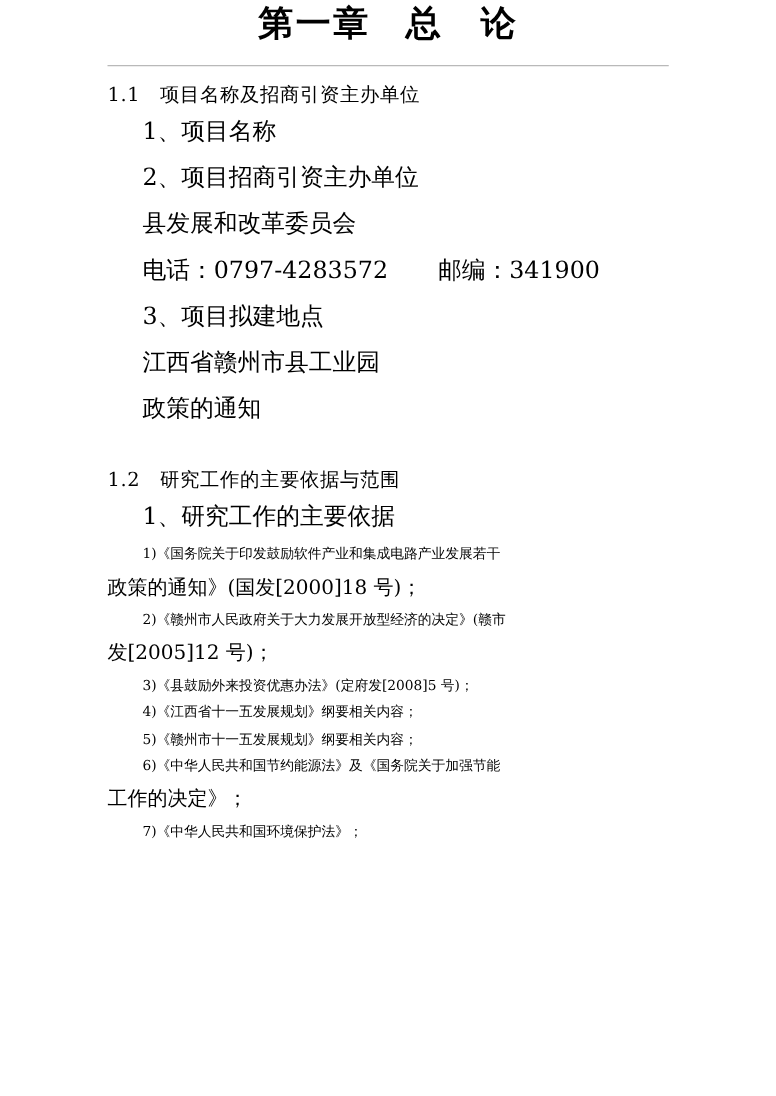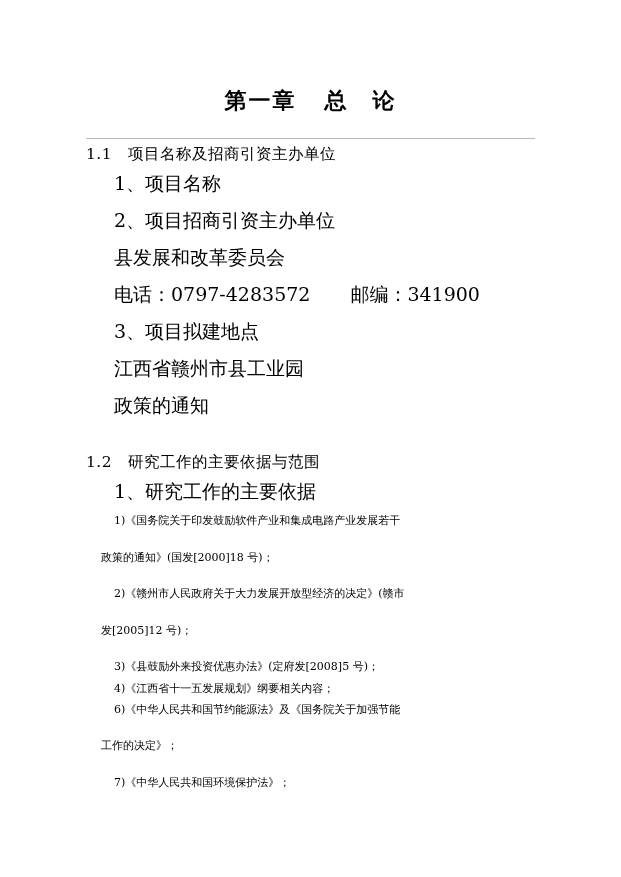--- a/index.html
+++ b/index.html
@@ -23,23 +23,22 @@
     position: relative;
   }
   .header-rule {
     position: absolute;
     left: 86px;
     right: 86px;
     top: 52px;
     border-top: 1px solid #b9b9b9;
   }
   .doc-title {
-    margin-top: 86px;
     text-align: center;
-    font-size: 22px;
+    font-size: 28px;
     font-weight: bold;
     letter-spacing: 2px;
     font-family: "DejaVu Serif", "Liberation Serif", serif;
   }
   .doc-title .gap {
     display: inline-block;
     width: 28px;
   }
   .section-head {
     font-size: 15.5px;
@@ -70,24 +69,24 @@
     display: inline-block;
     width: 40px;
   }
   .list-item {
     font-size: 11px;
     line-height: 1.95;
     padding-left: 28px;
     margin: 0;
   }
   .list-cont {
-    font-size: 11px;
+    font-size: 16px;
     line-height: 1.95;
     padding-left: 0px;
-    margin: 15px;
+    margin: 0;
   }
 </style>
 </head>
 <body>
 
 <div class="page">
 
   <div class="header-rule"></div>
 
   <div class="doc-title">
@@ -117,20 +116,21 @@
   <p class="list-item">1)《国务院关于印发鼓励软件产业和集成电路产业发展若干</p>
   <p class="list-cont">政策的通知》(国发[2000]18 号)；</p>
 
   <p class="list-item">2)《赣州市人民政府关于大力发展开放型经济的决定》(赣市</p>
   <p class="list-cont">发[2005]12 号)；</p>
 
   <p class="list-item">3)《县鼓励外来投资优惠办法》(定府发[2008]5 号)；</p>
 
   <p class="list-item">4)《江西省十一五发展规划》纲要相关内容；</p>
 
+  <p class="list-item">5)《赣州市十一五发展规划》纲要相关内容；</p>
 
   <p class="list-item">6)《中华人民共和国节约能源法》及《国务院关于加强节能</p>
   <p class="list-cont">工作的决定》；</p>
 
   <p class="list-item">7)《中华人民共和国环境保护法》；</p>
 
 
 </div>
 
 </body></html>

